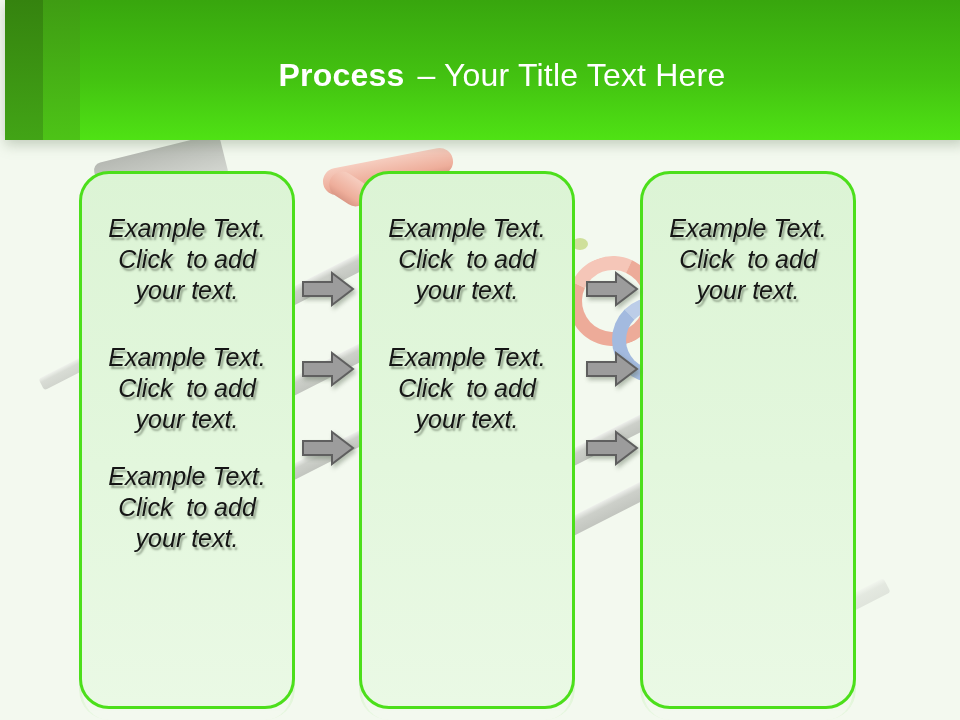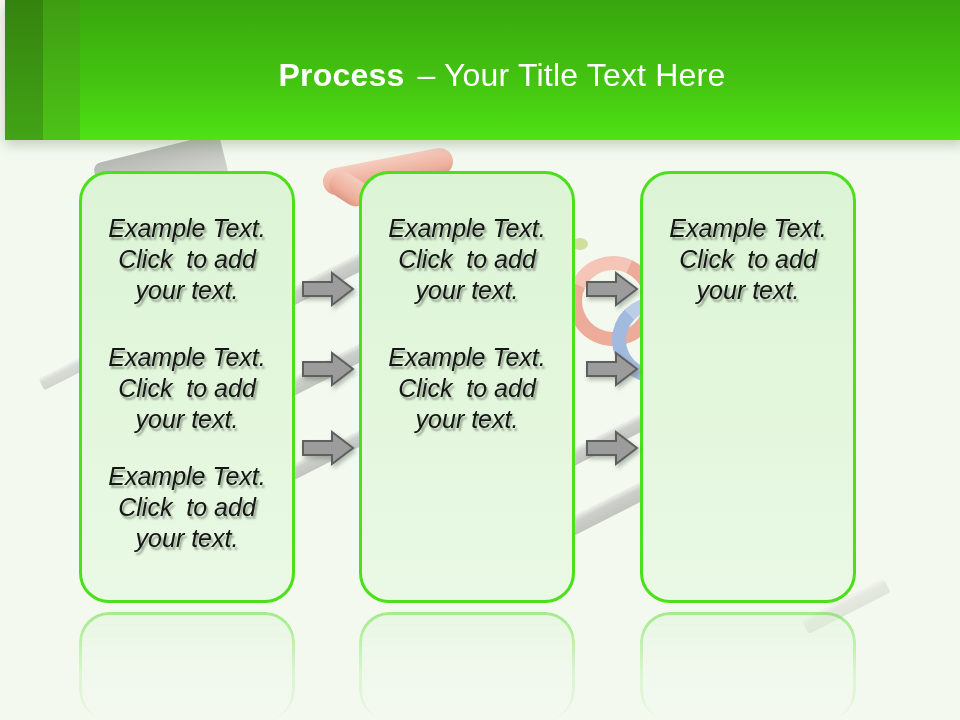--- a/index.html
+++ b/index.html
@@ -37,21 +37,21 @@
     background:linear-gradient(180deg,#eef0ec 0%,#cdd0ca 35%,#c2c5bf 100%);
     border-radius:3px;transform:rotate(-27deg);
   }
   .ribbon{
     background:linear-gradient(180deg,#f6cdbf 0%,#eeae9b 70%,#db9886 100%);
     border-radius:16px;
   }
   .ring{border-radius:50%;background:transparent;}
   
   .panel{
-    position:absolute;top:171px;width:216px;height:432px;box-sizing:border-box;
+    position:absolute;top:171px;width:216px;height:538px;box-sizing:border-box;
     border:3px solid #4cdf1b;border-radius:30px;
     background:linear-gradient(180deg,#dcf4d5 0%,#e3f7dd 55%,#eaf9e5 100%);
     z-index:3;
   }
   .panel-body{padding-top:39px;}
   .para{
     margin:0 6px;text-align:center;white-space:pre-wrap;
     font-style:italic;font-size:25px;line-height:31px;color:#151515;
     text-shadow:2px 3px 2px rgba(85,100,80,.55);
   }

